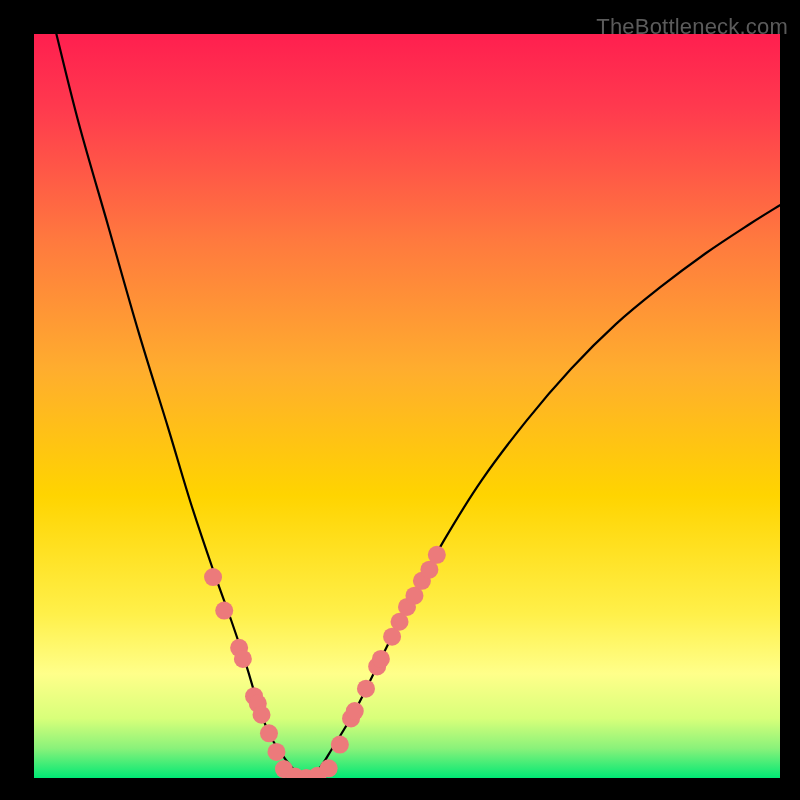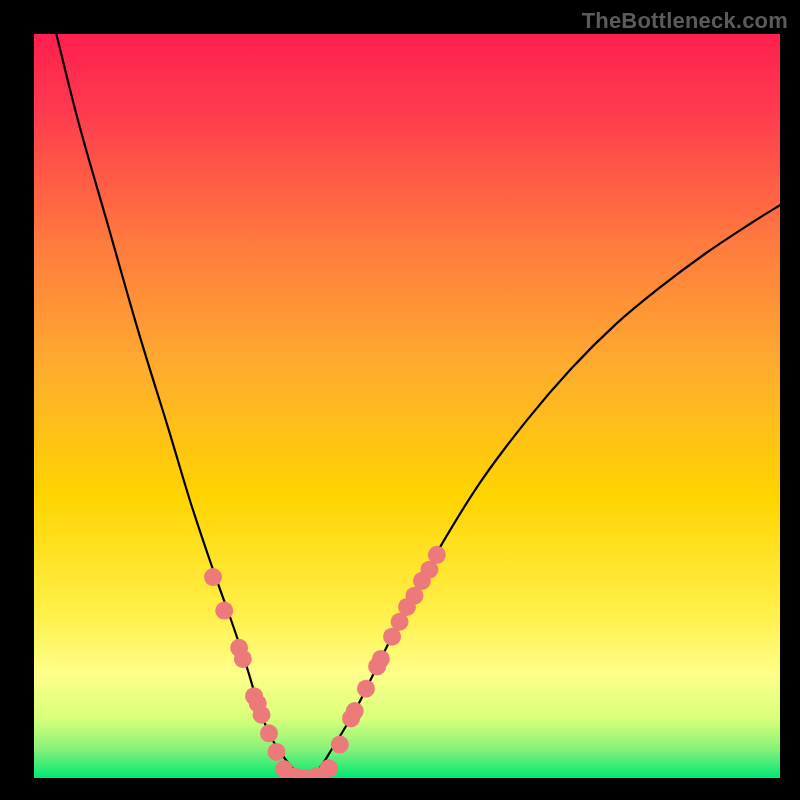--- a/index.html
+++ b/index.html
@@ -11,25 +11,25 @@
     font-family: Arial, Helvetica, sans-serif;
     overflow: hidden;
   }
   .stage {
     position: relative;
     width: 800px;
     height: 800px;
   }
   .watermark {
     position: absolute;
-    top: 8px;
+    top: 14px;
     right: 12px;
     color: #5b5b5b;
     font-size: 22px;
-    font-weight: 700;
+    font-weight: 400;
     letter-spacing: 0.2px;
     z-index: 10;
   }
   svg {
     position: absolute;
     top: 0;
     left: 0;
   }
 </style>
 </head>

